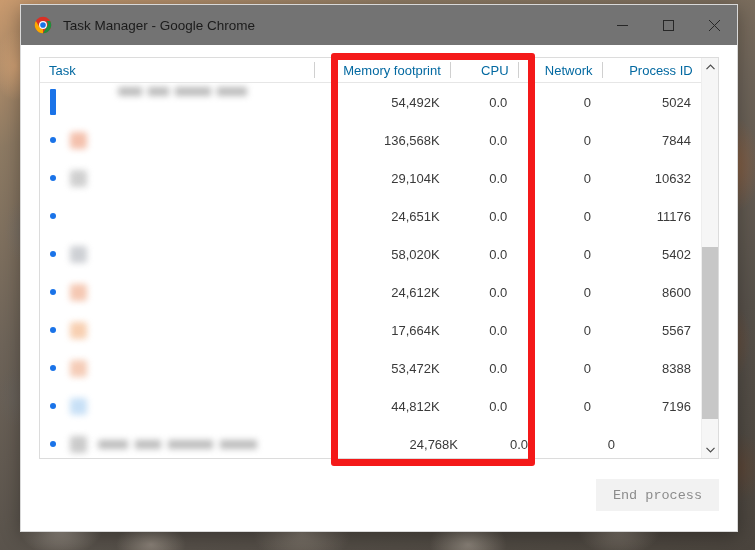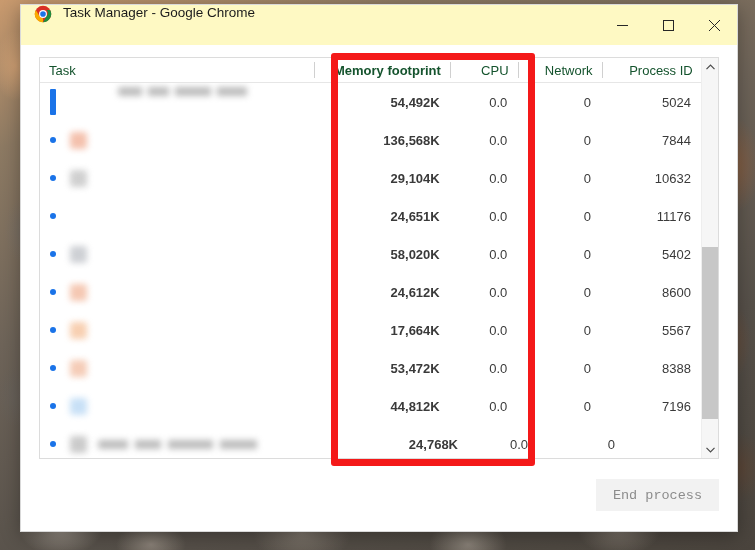--- a/index.html
+++ b/index.html
@@ -43,21 +43,22 @@
     border: 1px solid #d9d9d9;
     box-shadow: 0 4px 18px rgba(0,0,0,.32);
     display: flex;
     flex-direction: column;
   }
 
   
   #titlebar {
     height: 40px;
     display: flex;
-    background: #fef9c3;
+    align-items: center;
+    background: #737373;
     flex: 0 0 auto;
   }
   #app-icon {
     width: 18px; height: 18px;
     margin-left: 13px;
     flex: 0 0 auto;
     position: relative;
   }
   #title-text {
     margin-left: 11px;
@@ -95,41 +96,41 @@
   #header-row {
     display: flex;
     height: 25px;
     align-items: center;
     border-bottom: 1px solid #e6e6e6;
     flex: 0 0 auto;
     background: #fff;
   }
   .hcell {
     font-size: 13px;
-    color: #14532d;
+    color: #0369a1;
     padding: 0 9px;
     height: 100%;
     display: flex;
     align-items: center;
     position: relative;
     white-space: nowrap;
     overflow: hidden;
   }
   .hcell + .hcell::before {
     content: "";
     position: absolute;
     left: 0; top: 4px; bottom: 4px;
     width: 1px;
     background: #d0d0d0;
   }
   .hcell.num { justify-content: flex-end; }
 
   
   .c-task    { width: 286px; }
-  .c-mem     { width: 141px; font-weight: bold; }
+  .c-mem     { width: 141px; }
   .c-cpu     { width: 70px;  }
   .c-net     { width: 87px;  }
   .c-pid     { width: 104px; }
   .c-scroll  { width: 17px; padding: 0; }
 
   #body-rows {
     flex: 1 1 auto;
     position: relative;
     overflow: hidden;
   }

